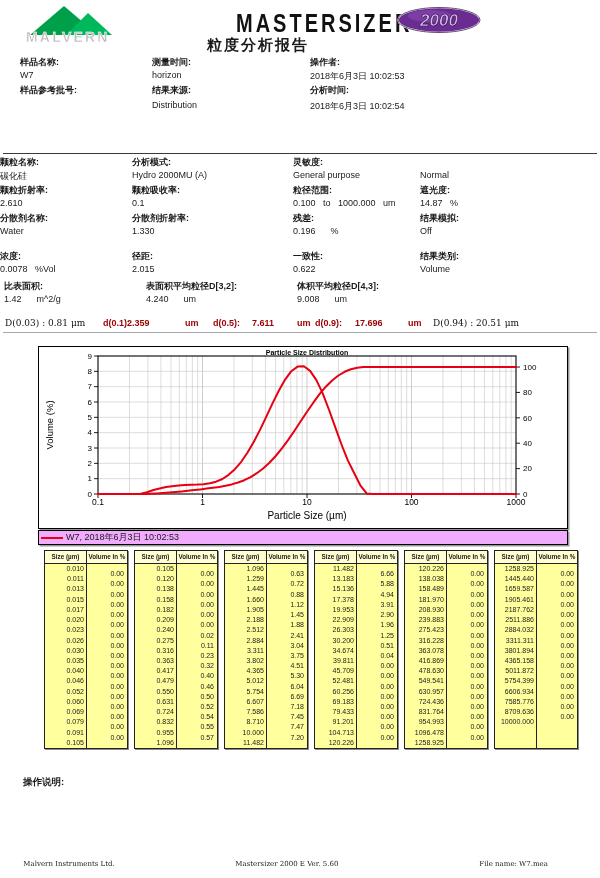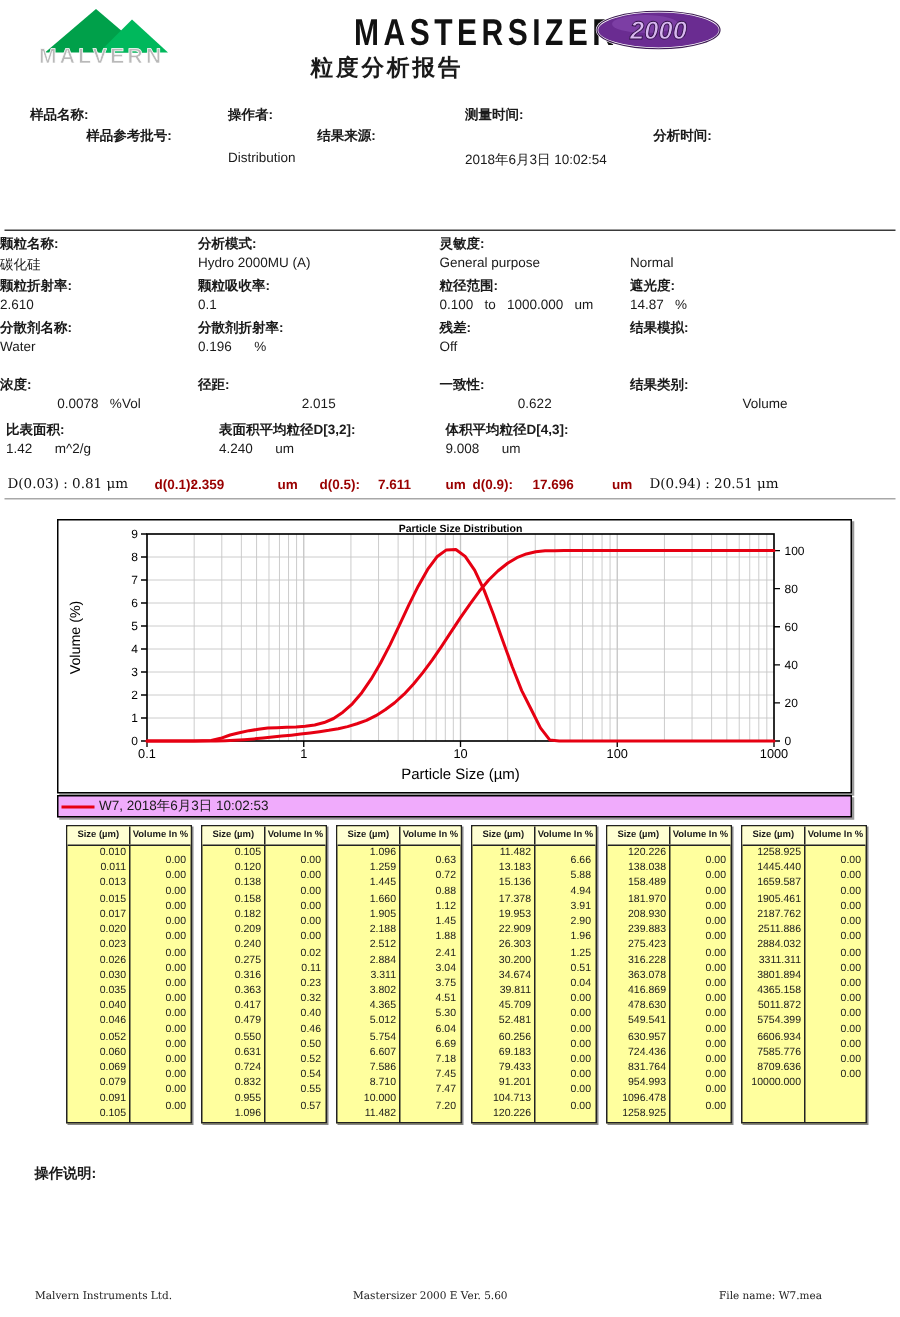--- a/index.html
+++ b/index.html
@@ -9,21 +9,21 @@
   .logo{position:absolute;left:18px;top:4px;}
   .product-title{position:absolute;left:236px;top:9px;font-size:20px;font-weight:600;
         letter-spacing:3px;color:#111;transform:scaleY(1.25);transform-origin:top left;white-space:nowrap;}
   .badge{position:absolute;left:396px;top:6px;}
   .report-title{position:absolute;left:207px;top:36px;font-size:15px;font-weight:bold;letter-spacing:2px;}
   
   .sec{position:absolute;left:0;right:0;}
   .grid3{display:grid;grid-template-columns:132px 158px auto;padding-left:20px;}
   .grid4{display:grid;grid-template-columns:132px 161px 127px auto;}
   .gridB{display:grid;grid-template-columns:142px 151px auto;padding-left:4px;}
-  .lrow{height:14px;} .vrow{height:14px;} .row15{height:16px;text-align:center;}
+  .lrow{height:14px;} .vrow{height:14px;} .row15{height:16px;}
   .lbl{font-size:9px;font-weight:bold;white-space:pre;}
   .val{font-size:9px;white-space:pre;}
   .hr1{position:absolute;left:3px;right:3px;top:153px;border-top:1.5px solid #3a3a3a;}
   .hr2{position:absolute;left:3px;right:3px;top:332px;border-top:1px solid #a8a8a8;}
   
   .dline{position:absolute;left:0;right:0;top:318px;height:14px;font-size:9px;}
   .dline span{position:absolute;white-space:pre;}
   .dserif{font-family:"DejaVu Serif","Liberation Serif",serif;color:#111;}
   .dred{color:#990000;font-weight:bold;}
   
@@ -66,25 +66,30 @@
   </svg>
   <div class="product-title">MASTERSIZER</div>
   <svg class="badge" width="86" height="28" viewBox="0 0 86 28">
     <ellipse cx="43" cy="14" rx="41" ry="12.5" fill="#6a2c91" stroke="#ffffff" stroke-width="1.6"></ellipse>
     <ellipse cx="43" cy="14" rx="41" ry="12.5" fill="none" stroke="#3c1b52" stroke-width="0.8"></ellipse>
     <ellipse cx="34" cy="10" rx="22" ry="6" fill="#8a4fb4" opacity="0.55"></ellipse>
     <text x="43" y="20" font-size="17" font-weight="bold" font-style="italic" text-anchor="middle" fill="#d9b8f0" stroke="#2e0f45" stroke-width="0.6">2000</text>
   </svg>
   <div class="report-title">粒度分析报告</div>
 
-  <div class="sec" style="top:70px">
+  <div class="sec" style="top:56px">
     <div class="grid3 lrow">
       <span class="lbl">样品名称:</span>
+      <span class="lbl">测量时间:</span>
       <span class="lbl">操作者:</span>
-      <span class="lbl">测量时间:</span>
+    </div>
+    <div class="grid3 vrow">
+      <span class="val">W7</span>
+      <span class="val">horizon</span>
+      <span class="val">2018年6月3日 10:02:53</span>
     </div>
     <div class="grid3 row15">
       <span class="lbl">样品参考批号:</span>
       <span class="lbl">结果来源:</span>
       <span class="lbl">分析时间:</span>
     </div>
     <div class="grid3 vrow">
       <span class="val"></span>
       <span class="val">Distribution</span>
       <span class="val">2018年6月3日 10:02:54</span>
@@ -118,20 +123,21 @@
       <span class="val">14.87   %</span>
     </div>
     <div class="grid4 lrow">
       <span class="lbl">分散剂名称:</span>
       <span class="lbl">分散剂折射率:</span>
       <span class="lbl">残差:</span>
       <span class="lbl">结果模拟:</span>
     </div>
     <div class="grid4 vrow">
       <span class="val">Water</span>
+      <span class="val">1.330</span>
       <span class="val">0.196      %</span>
       <span class="val">Off</span>
     </div>
   </div>
 
   <div class="sec" style="top:250px">
     <div class="grid4 lrow">
       <span class="lbl">浓度:</span>
       <span class="lbl">径距:</span>
       <span class="lbl">一致性:</span>

